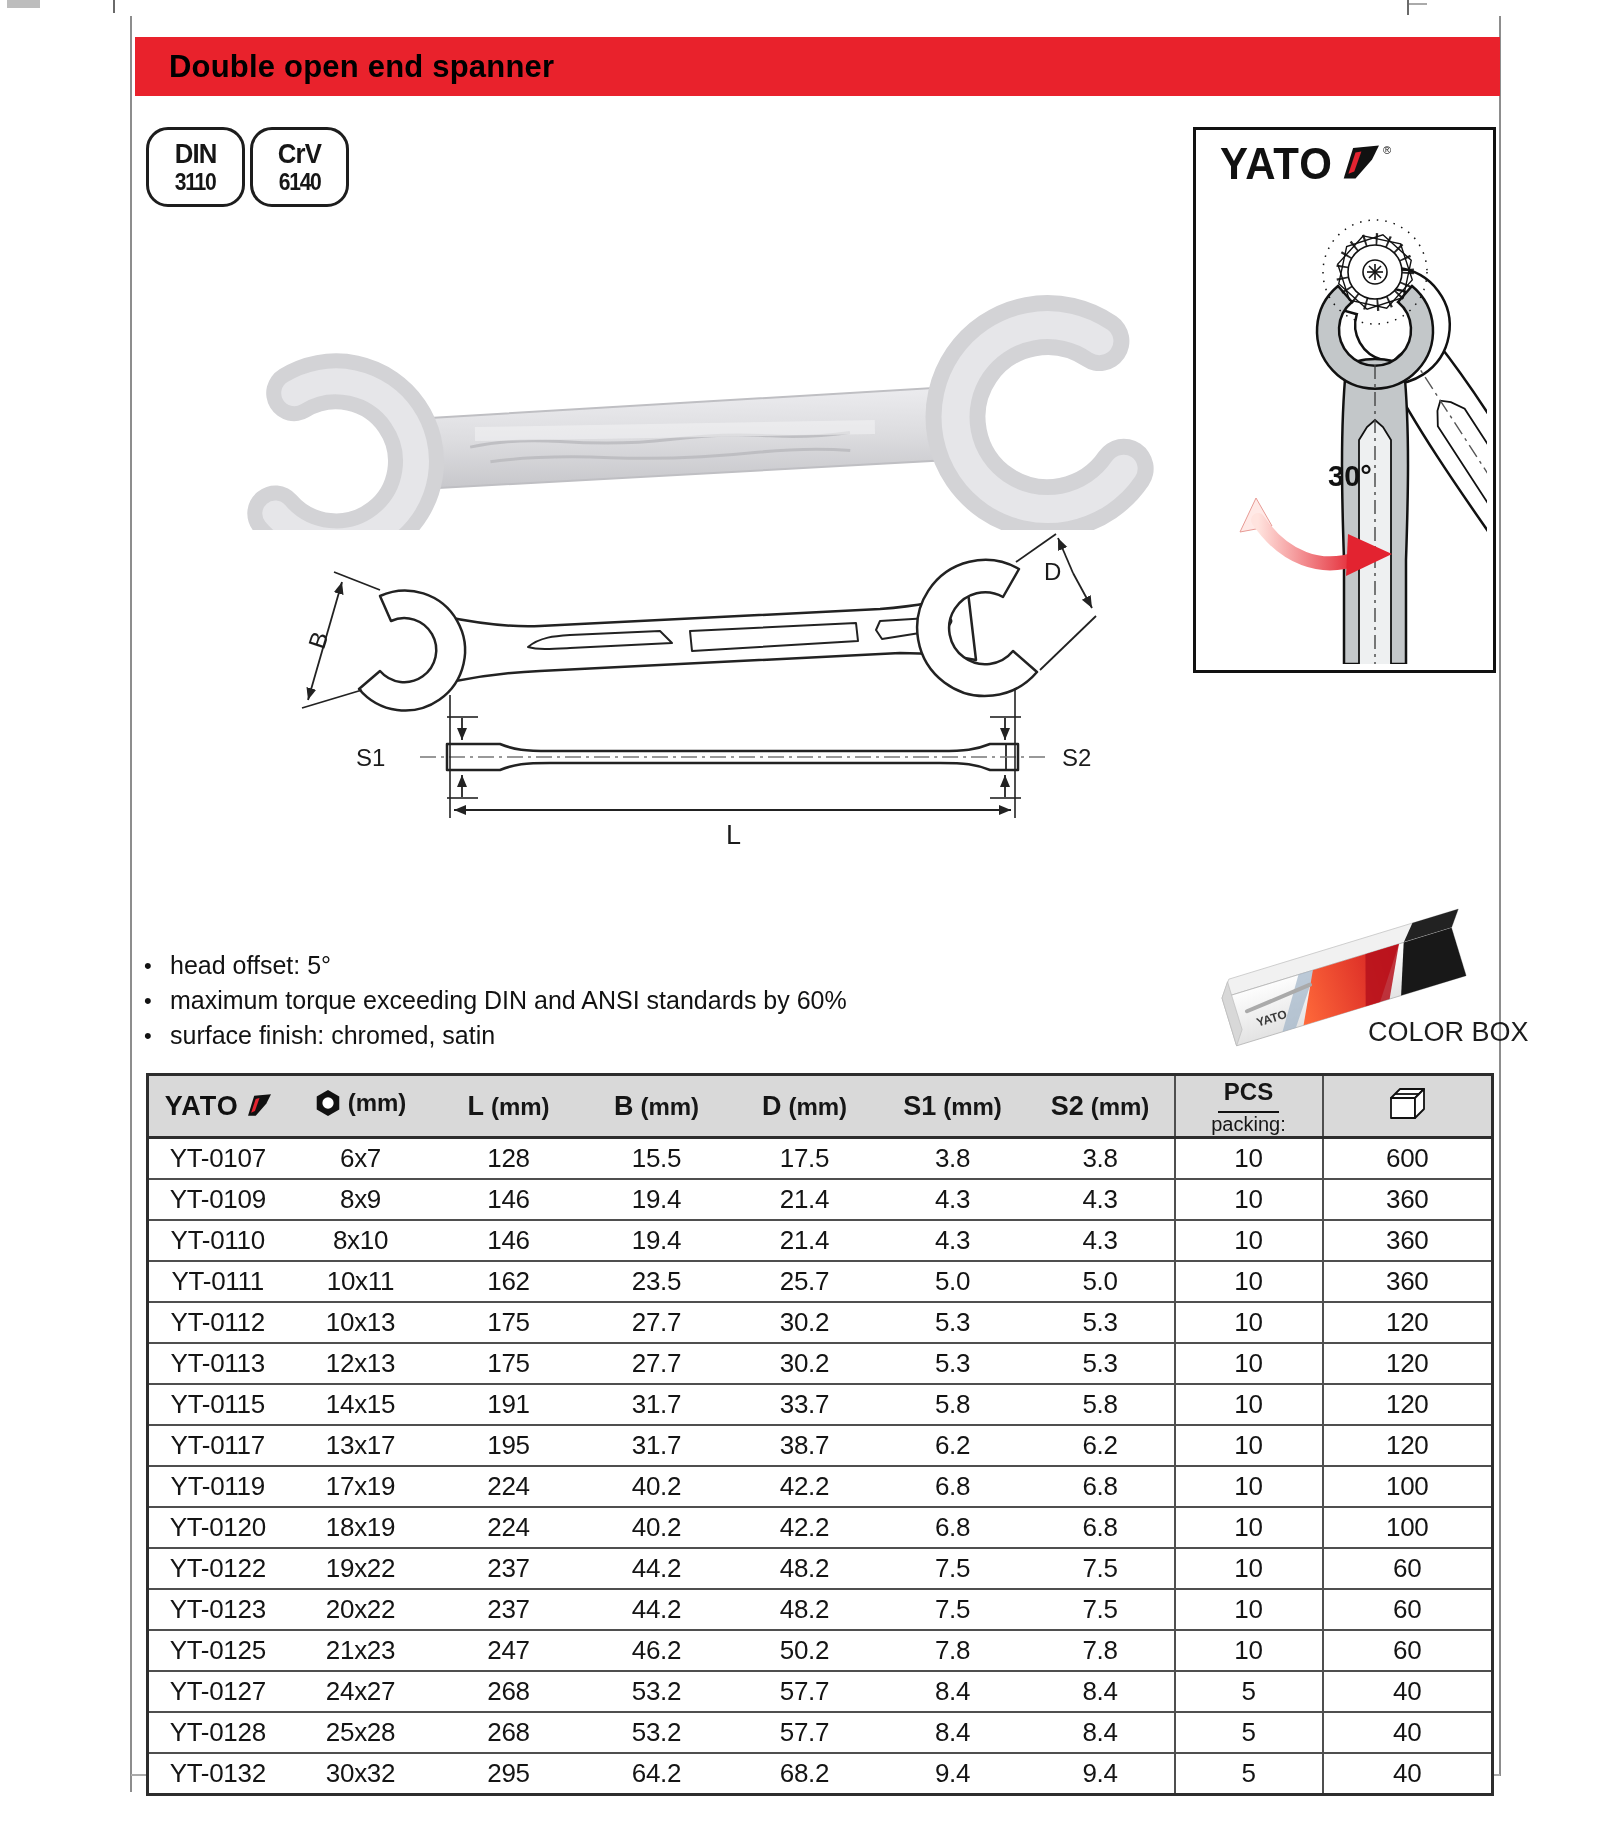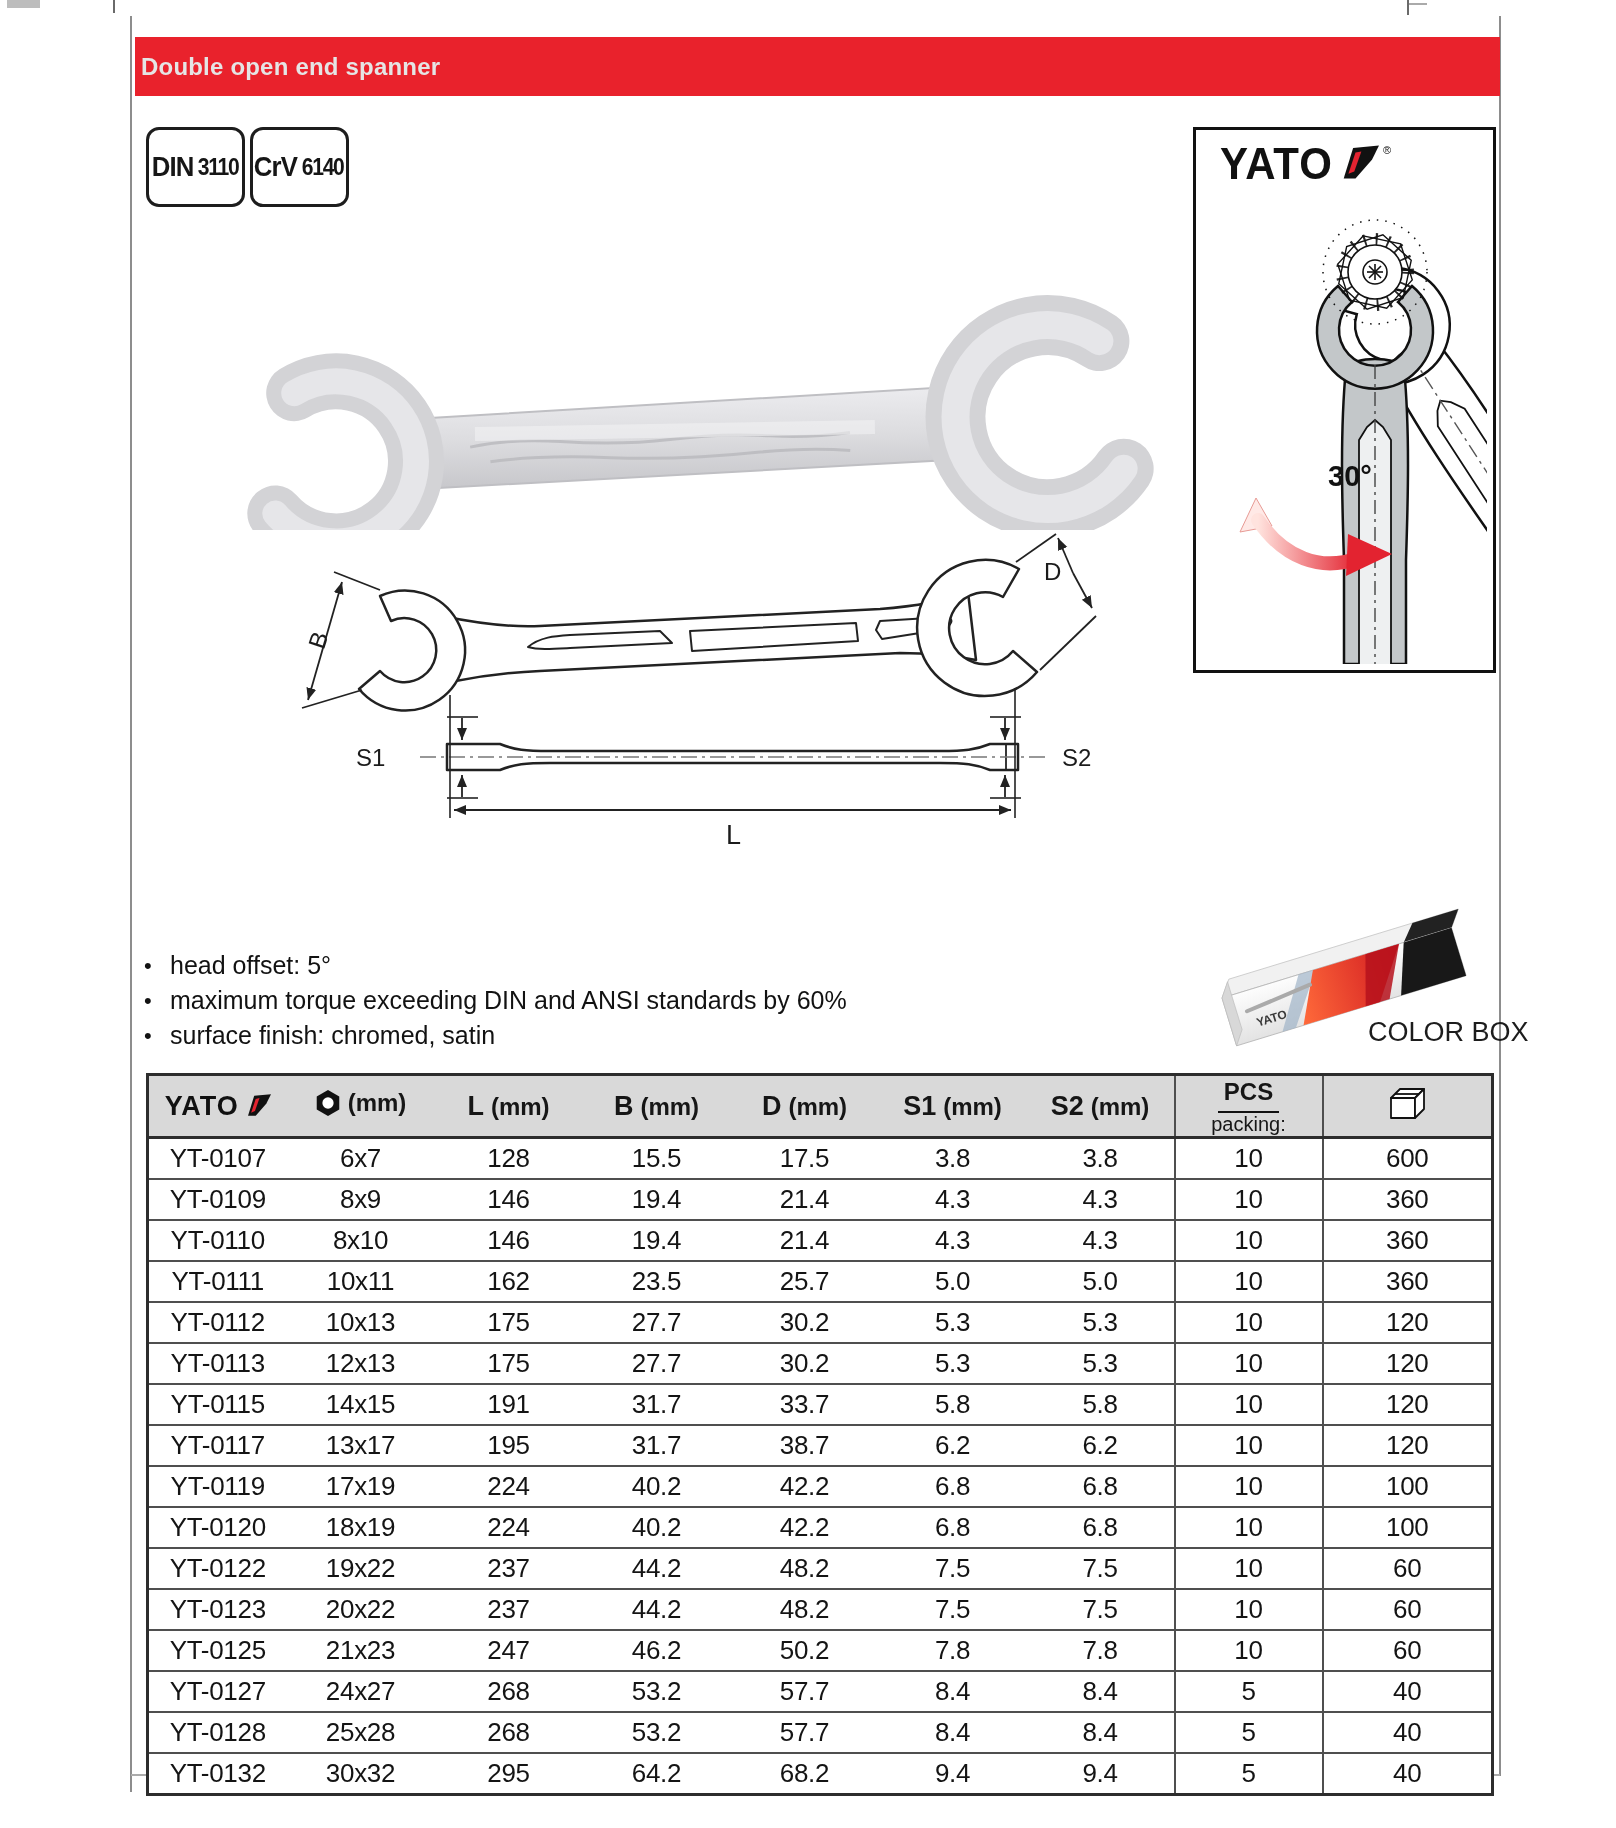--- a/index.html
+++ b/index.html
@@ -12,25 +12,25 @@
   #mark-tl-line{left:113px;top:0;width:2px;height:13px;background:#6a6a6a;}
   #rule-left{left:130px;top:16px;width:2px;height:1776px;background:#8d8d8d;}
   #rule-right{left:1499px;top:16px;width:2px;height:1760px;background:#8d8d8d;}
   #mark-tr-line{left:1407px;top:0;width:2px;height:15px;background:#6a6a6a;}
   #mark-tr-tick{left:1409px;top:3px;width:18px;height:2px;background:#aaa;}
   #bottom-rule{left:131px;top:1774px;width:1369px;height:2px;background:#ababab;}
 
   
   #title-bar{position:absolute;left:135px;top:37px;width:1365px;height:59px;
              background:#e9222c;display:flex;align-items:center;}
-  #title-bar .title{color:#e5e5e5;font-weight:bold;font-size:24px;padding-left:6px;letter-spacing:0.2px;}
+  #title-bar .title{color:#000000;font-weight:bold;font-size:31px;padding-left:34px;letter-spacing:0.2px;}
 
   
   .badge{position:absolute;top:127px;width:93px;height:74px;border:3px solid #1d1d1d;
-         border-radius:13px;background:#fff;display:flex;flex-direction:row;
+         border-radius:22px;background:#fff;display:flex;flex-direction:column;
          align-items:center;justify-content:center;}
   #badge-din{left:146px;}
   #badge-crv{left:250px;}
   .badge .b-top{font-size:28px;font-weight:bold;letter-spacing:-1px;line-height:30px;transform:scaleX(.92);}
   .badge .b-bot{font-size:24px;font-weight:bold;letter-spacing:-1.5px;line-height:26px;transform:scaleX(.88);}
 
   
   .yato-logo{display:inline-flex;align-items:flex-start;gap:6px;}
   .yato-logo .yato-text{font-weight:bold;letter-spacing:1px;color:#111;transform:scaleY(1.05);}
   .yato-logo .yato-r{font-size:11px;color:#111;margin-left:-2px;}

